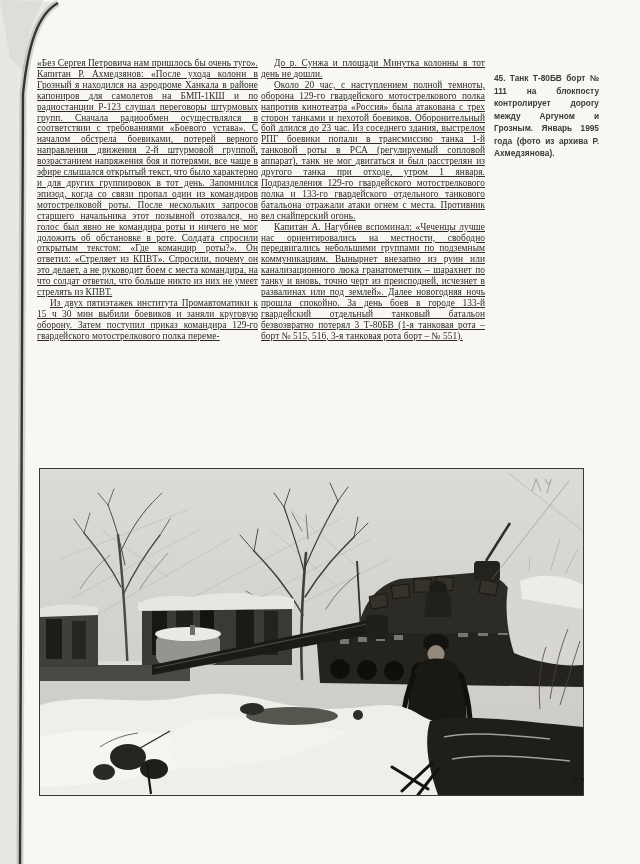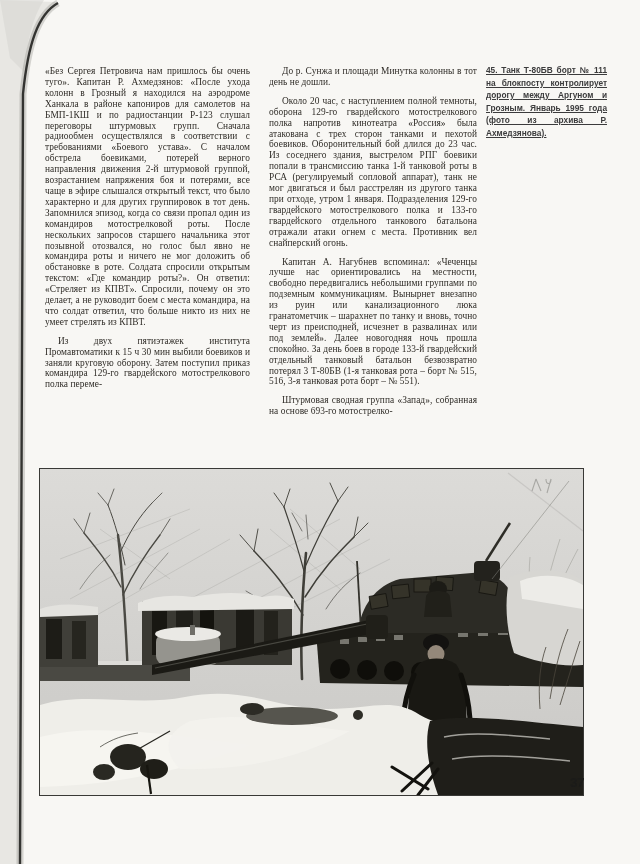--- a/index.html
+++ b/index.html
@@ -8,29 +8,29 @@
     background:#f8f7f4;font-family:"Liberation Serif","DejaVu Serif",serif;
   }
   .gutter{position:absolute;left:0;top:0;z-index:0;}
   .col{
     position:absolute;top:58px;height:408px;overflow:hidden;z-index:2;
     font-size:9.4px;line-height:10.9px;color:#2f2c27;text-align:justify;
     letter-spacing:0.05px;
   }
   .col-left{left:37px;width:221px;}
   .col-mid{left:261px;width:224px;}
-  .col p{margin:8px;text-indent:13px;}
+  .col p{margin:0;text-indent:13px;text-decoration:underline;}
   .col p.cont{text-indent:0;}
   .caption{
     position:absolute;left:486px;top:64px;width:121px;z-index:2;
     font-family:"Liberation Sans","DejaVu Sans",sans-serif;
     font-weight:bold;font-size:8.3px;line-height:12.5px;color:#3b3b3c;
     text-align:justify;
   }
-  .caption p{margin:0;text-decoration:underline;}
+  .caption p{margin:8px;}
   .photo{
     position:absolute;left:39px;top:468px;width:545px;height:328px;margin:0;z-index:2;
     border:1px solid #39393六;border:1px solid #393936;background:#d6d5d2;box-sizing:border-box;
   }
   .photo svg{display:block;width:100%;height:100%;}
   .page-number{
     position:absolute;left:562px;top:775px;width:30px;text-align:center;z-index:2;
     font-family:"Liberation Sans","DejaVu Sans",sans-serif;
     font-weight:bold;font-size:13.5px;letter-spacing:-0.5px;color:#1b1b19;
   }
@@ -49,21 +49,20 @@
 
   <div class="col col-left">
     <p class="cont">«Без Сергея Петровича нам пришлось бы очень туго». Капитан Р. Ахмедзянов: «После ухода колонн в Грозный я находился на аэродроме Ханкала в районе капониров для самолетов на БМП-1КШ и по радиостанции Р-123 слушал переговоры штурмовых групп. Сначала радиообмен осуществлялся в соответствии с требованиями «Боевого устава». С началом обстрела боевиками, потерей верного направления движения 2-й штурмовой группой, возрастанием напряжения боя и потерями, все чаще в эфире слышался открытый текст, что было характерно и для других группировок в тот день. Запомнился эпизод, когда со связи пропал один из командиров мотострелковой роты. После нескольких запросов старшего начальника этот позывной отозвался, но голос был явно не командира роты и ничего не мог доложить об обстановке в роте. Солдата спросили открытым текстом: «Где командир роты?». Он ответил: «Стреляет из КПВТ». Спросили, почему он это делает, а не руководит боем с места командира, на что солдат ответил, что больше никто из них не умеет стрелять из КПВТ.</p>
     <p>Из двух пятиэтажек института Промавтоматики к 15 ч 30 мин выбили боевиков и заняли круговую оборону. Затем поступил приказ командира 129-го гвардейского мотострелкового полка переме-</p>
   </div>
 
   <div class="col col-mid">
     <p>До р. Сунжа и площади Минутка колонны в тот день не дошли.</p>
     <p>Около 20 час, с наступлением полной темноты, оборона 129-го гвардейского мотострелкового полка напротив кинотеатра «Россия» была атакована с трех сторон танками и пехотой боевиков. Оборонительный бой длился до 23 час. Из соседнего здания, выстрелом РПГ боевики попали в трансмиссию танка 1-й танковой роты в РСА (регулируемый сопловой аппарат), танк не мог двигаться и был расстрелян из другого танка при отходе, утром 1 января. Подразделения 129-го гвардейского мотострелкового полка и 133-го гвардейского отдельного танкового батальона отражали атаки огнем с места. Противник вел снайперский огонь.</p>
     <p>Капитан А. Нагубнев вспоминал: «Чеченцы лучше нас ориентировались на местности, свободно передвигались небольшими группами по подземным коммуникациям. Вынырнет внезапно из руин или канализационного люка гранатометчик – шарахнет по танку и вновь, точно черт из преисподней, исчезнет в развалинах или под землей». Далее новогодняя ночь прошла спокойно. За день боев в городе 133-й гвардейский отдельный танковый батальон безвозвратно потерял 3 Т-80БВ (1-я танковая рота – борт № 515, 516, 3-я танковая рота борт – № 551).</p>
-    <p>Штурмовая сводная группа «Запад», собранная на основе 693-го мотострелко-</p>
   </div>
 
   <aside class="caption">
     <p>45. Танк Т-80БВ борт № 111 на блокпосту контролирует дорогу между Аргуном и Грозным. Январь 1995 года (фото из архива Р. Ахмедзянова).</p>
   </aside>
 
   <figure class="photo">
     <svg viewBox="0 0 543 326" preserveAspectRatio="none">
       <defs>
         <linearGradient id="sky" x1="0" y1="0" x2="0" y2="1">

